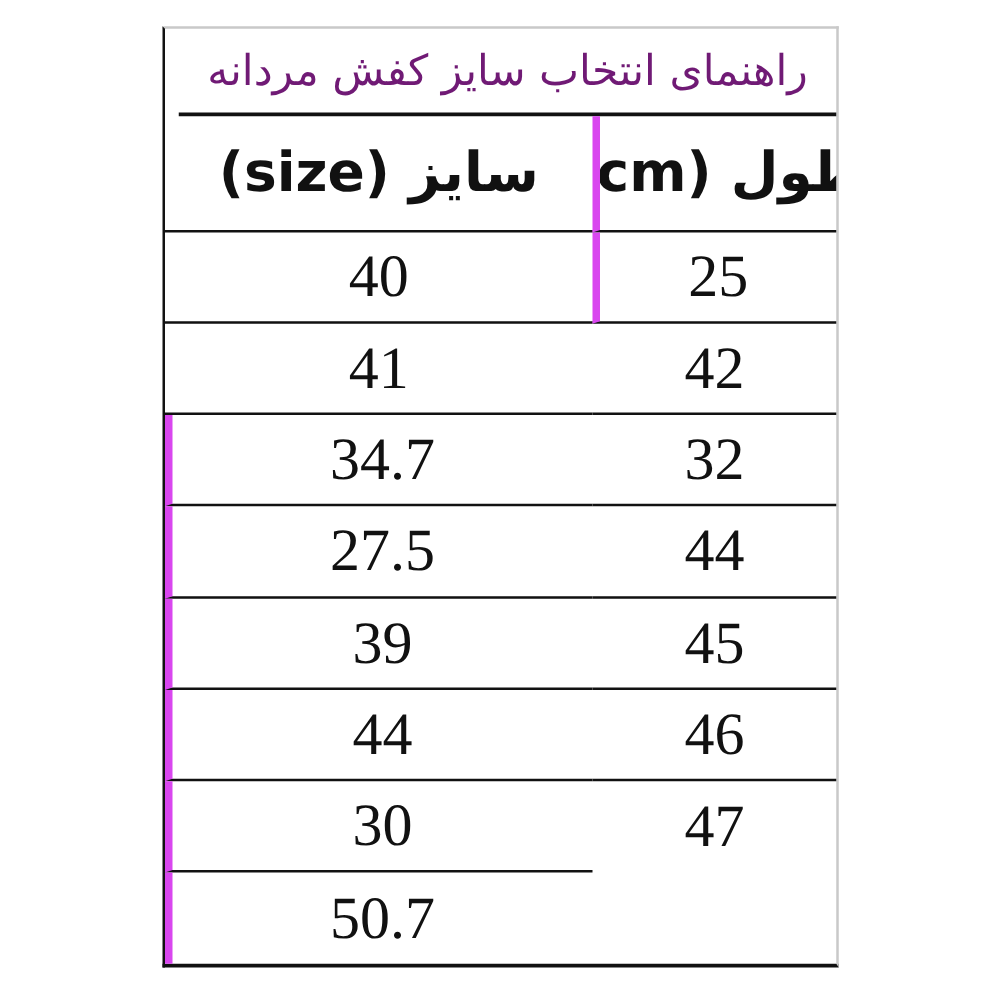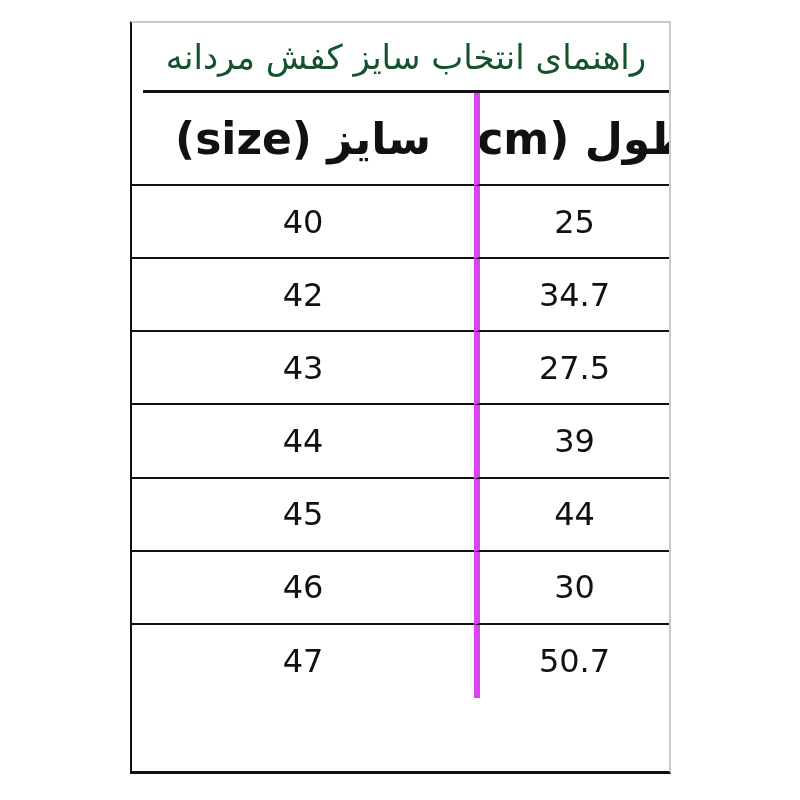--- a/index.html
+++ b/index.html
@@ -49,48 +49,50 @@
     font-size: 34px;
     direction: rtl;
   }
   .head-cell {
     font-weight: bold;
     font-size: 44px;
     border-bottom: 2px solid #111111;
     direction: rtl;
   }
   .data-cell {
-    font-size: 32px;
+    font-size: 48px;
     border-bottom: 2px solid #111111;
+    font-family: Liberation Serif, serif;
   }
   .col-cm {
     border-left: 6px solid #d946ef;
   }
   
   .no-bottom { border-bottom: none !important; }
 </style>
 </head>
 <body>
 
 <div class="canvas">
   <div class="size-table">
 
-    <div class="cell title-cell" style="color:#14532d;margin-left:11px;">راهنمای انتخاب سایز کفش مردانه</div>
+    <div class="cell title-cell" style="color:#701a75;margin-left:11px;">راهنمای انتخاب سایز کفش مردانه</div>
 
     <div class="cell head-cell">سایز (size)</div>
     <div class="cell head-cell col-cm">طول (cm)</div>
 
     <div class="cell data-cell">40</div>
     <div class="cell data-cell col-cm">25</div>
 
+    <div class="cell data-cell">41</div>
 
     <div class="cell data-cell">42</div>
     <div class="cell data-cell col-cm">34.7</div>
 
-    <div class="cell data-cell">43</div>
+    <div class="cell data-cell">32</div>
     <div class="cell data-cell col-cm">27.5</div>
 
     <div class="cell data-cell">44</div>
     <div class="cell data-cell col-cm">39</div>
 
     <div class="cell data-cell">45</div>
     <div class="cell data-cell col-cm">44</div>
 
     <div class="cell data-cell">46</div>
     <div class="cell data-cell col-cm">30</div>

